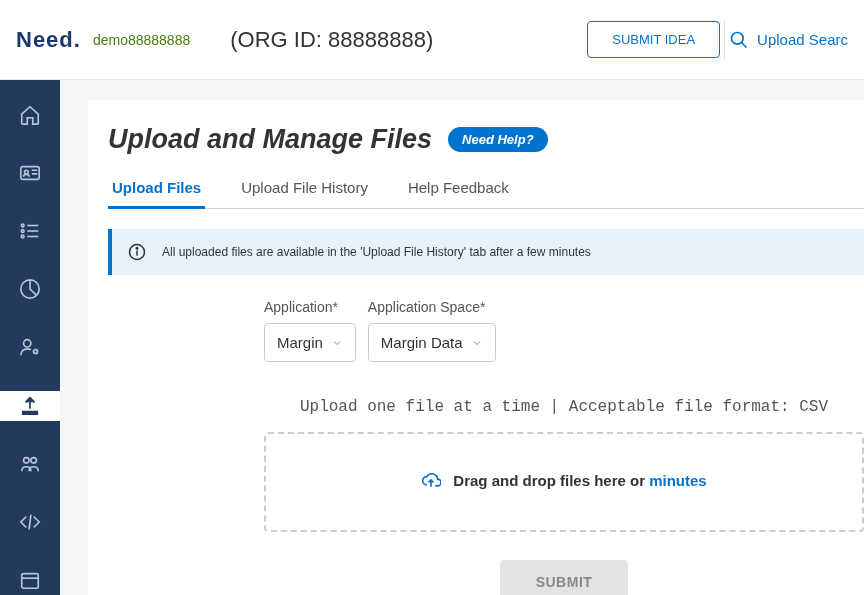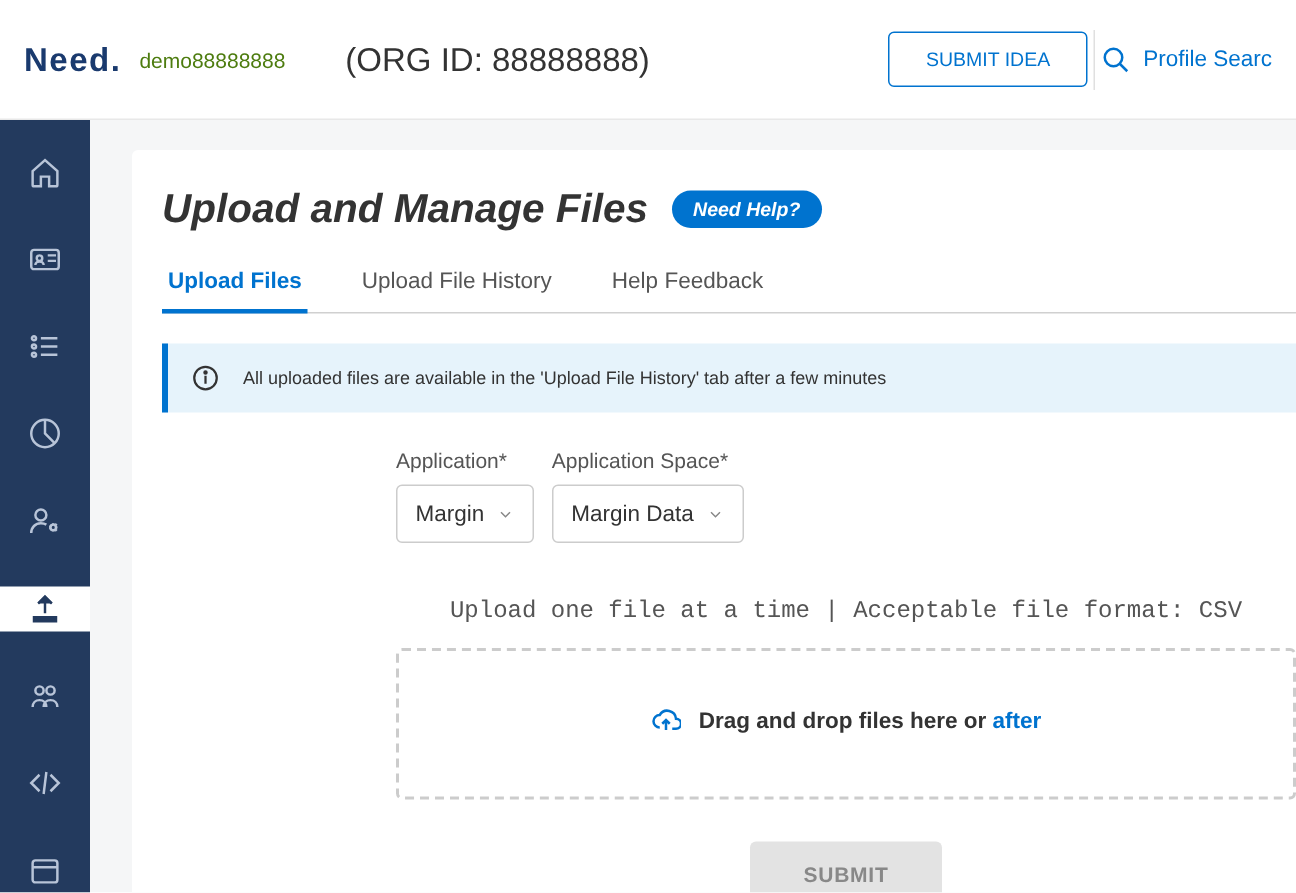--- a/index.html
+++ b/index.html
@@ -161,21 +161,21 @@
   <span class="username">demo88888888</span>
   <span class="org-id">(ORG ID: 88888888)</span>
   <div class="header-right">
     <button class="submit-idea-btn">SUBMIT IDEA</button>
     <div class="divider-v"></div>
     <div class="profile-search">
       <svg width="20" height="20" viewBox="0 0 24 24" stroke-width="2" fill="none">
           <circle cx="10" cy="10" r="7"></circle>
           <line x1="15" y1="15" x2="21" y2="21"></line>
         </svg>
-      <span>Profile Searc</span>
+      <span>Upload Searc</span>
     </div>
   </div>
 </div>
 
 <div class="layout">
   <div class="sidebar">
     <div class="sidebar-item">
       <svg width="22" height="22" viewBox="0 0 24 24" stroke-width="1.8">
           <path d="M3 11l9-8 9 8v10a1 1 0 01-1 1h-5v-7h-6v7H4a1 1 0 01-1-1V11z"></path>
         </svg>
@@ -280,21 +280,21 @@
       </div>
 
       <div class="upload-hint">Upload one file at a time | Acceptable file format: CSV</div>
 
       <div class="dropzone">
         <div class="dropzone-inner">
           <svg width="20" height="20" viewBox="0 0 24 24" fill="none" stroke="#0073cf" stroke-width="2">
               <path d="M7 18a5 5 0 010-10 7 7 0 0113 3 4 4 0 010 8h-3"></path>
               <path d="M12 12v8M9 15l3-3 3 3"></path>
             </svg>
-          <span><span>Drag and drop files here or </span><span class="browse">after</span></span>
+          <span><span>Drag and drop files here or </span><span class="browse">minutes</span></span>
         </div>
       </div>
 
       <div class="submit-row">
         <button class="submit-btn">SUBMIT</button>
       </div>
     </div>
   </div>
 </div>
 

